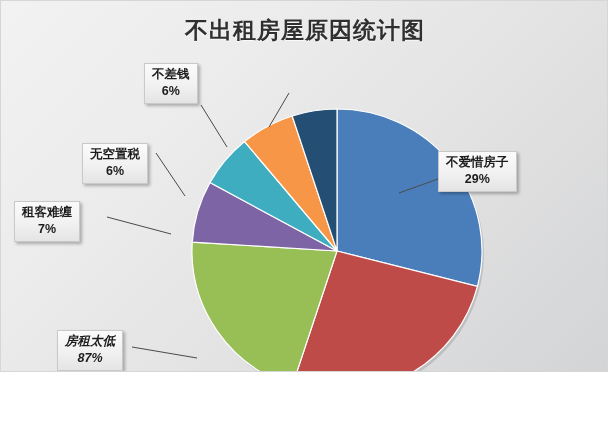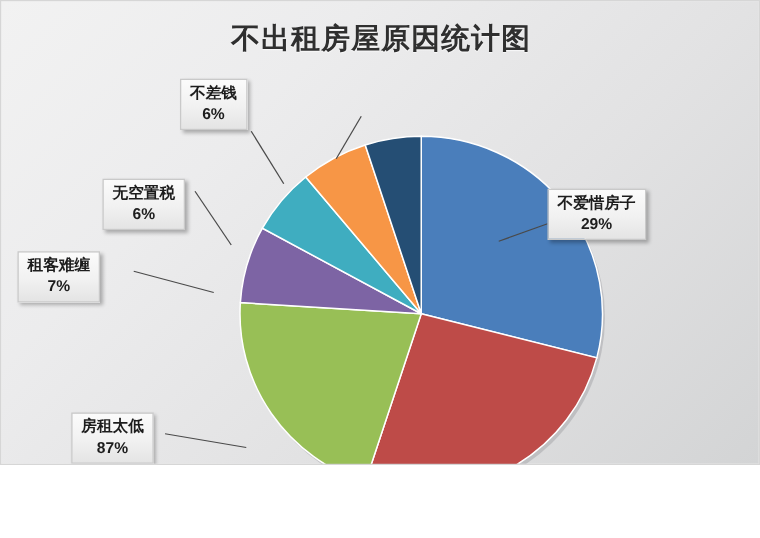--- a/index.html
+++ b/index.html
@@ -101,21 +101,21 @@
     <line x1="200" y1="104" x2="226" y2="146"></line>
   </svg>
 
 
   <div class="callout" style="left:437px; top:150px;">
     <span class="cat">不爱惜房子</span>
     <span class="pct">29%</span>
   </div>
 
 
-  <div class="callout" style="left:56px; top:329px;">
+  <div class="callout" style="left:56px; top:329px;font-style:italic;">
     <span class="cat">房租太低</span>
     <span class="pct">87%</span>
   </div>
 
   <div class="callout" style="left:13px; top:200px;">
     <span class="cat">租客难缠</span>
     <span class="pct">7%</span>
   </div>
 
   <div class="callout" style="left:81px; top:112px;margin-top:30px;">

